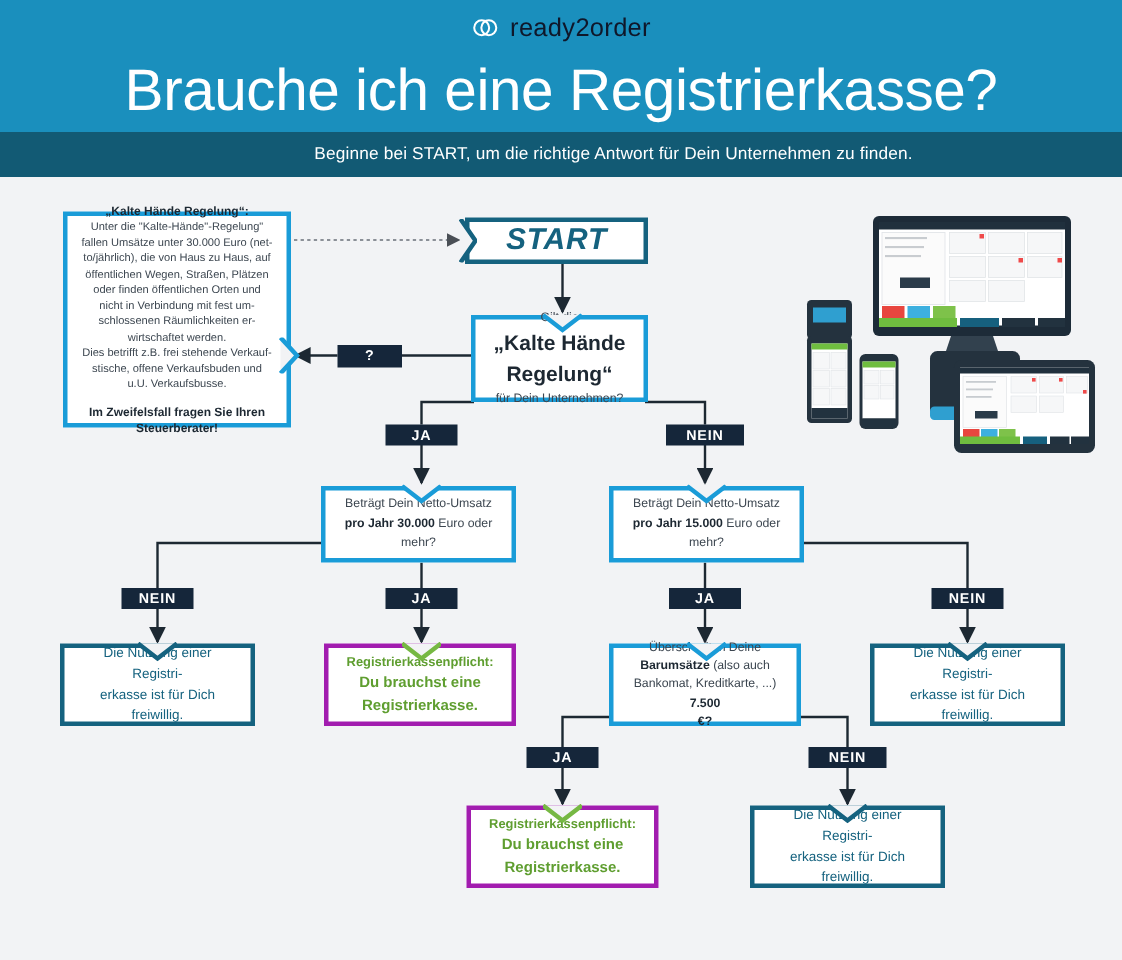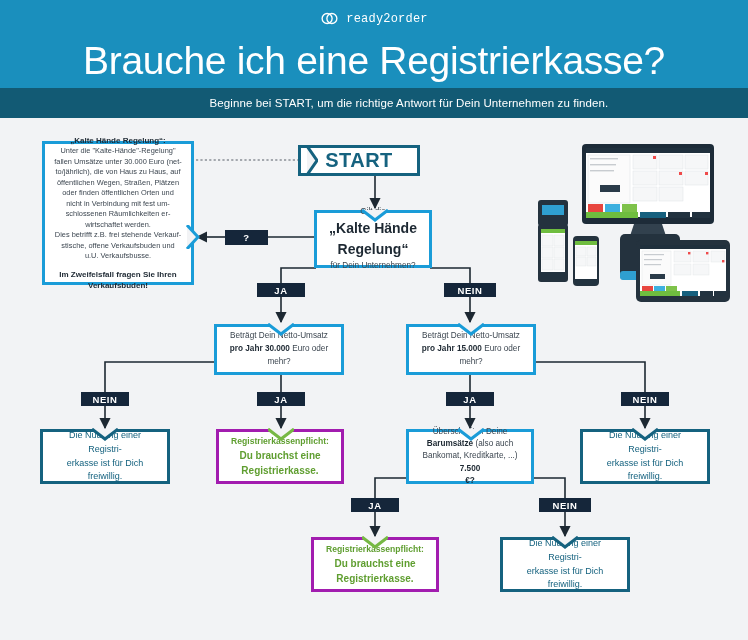--- a/index.html
+++ b/index.html
@@ -18,22 +18,22 @@
     position:absolute;left:0;top:0;width:748px;height:88px;
     background:#1a8fbd;
     display:flex;flex-direction:column;align-items:center;
     justify-content:flex-start;
   }
   .logo-row{
     display:flex;align-items:center;gap:7px;margin-top:9px;
   }
   .logo-mark{width:19px;height:19px;display:block;}
   .logo-text{
-    color:#ffffff;font-size:12px;letter-spacing:.2px;
-    font-family:Liberation Mono, monospace;font-weight:400;
+    color:#0f172a;font-size:17px;letter-spacing:.2px;
+    font-family:Liberation Sans, sans-serif;font-weight:400;
     line-height:1;
   }
   .headline{
     color:#ffffff;font-size:39px;font-weight:normal;letter-spacing:-0.3px;
     margin-top:12px;line-height:1.1;white-space:nowrap;
   }
   .subbar{
     position:absolute;left:0;top:88px;width:748px;height:30px;
     background:#125a74;display:flex;align-items:center;justify-content:center;padding-left:35px;
   }
@@ -163,31 +163,31 @@
           <div>nicht in Verbindung mit fest um-</div>
           <div>schlossenen Räumlichkeiten er-</div>
           <div>wirtschaftet werden.</div>
           <div>Dies betrifft z.B. frei stehende Verkauf-</div>
           <div>stische, offene Verkaufsbuden und</div>
           <div>u.U. Verkaufsbusse.</div>
         </div>
       <div style="height:7px"></div>
       <div class="ft" id="infoFoot">
           <div>Im Zweifelsfall fragen Sie Ihren</div>
-          <div>Verkaufsbuden!</div>
+          <div>Steuerberater!</div>
         </div>
     </div>
   </div>
 
   <svg class="notch" style="left:186px;top:225px;width:14px;height:24px;" viewBox="0 0 14 24">
     <path d="M1,0 L12,12 L1,24" fill="#f2f3f5" stroke="none"></path>
     <path d="M1,0 L12,12 L1,24" fill="none" stroke="#1a9cd8" stroke-width="3"></path>
   </svg>
 
-  <div class="fbox bd-darkblue" style="left:298px;top:145px;width:122px;height:31px;">
+  <div class="fbox bd-darkblue" style="left:310px;top:145px;width:122px;height:31px;font-style:italic;">
     <div class="inner t-start">START</div>
   </div>
   <svg class="notch" style="left:306px;top:146px;width:12px;height:29px;" viewBox="0 0 12 29">
     <path d="M1,0 L11,14.5 L1,29" fill="#f2f3f5"></path>
     <path d="M1,0 L11,14.5 L1,29" fill="none" stroke="#15627f" stroke-width="3"></path>
   </svg>
 
   <div class="fbox bd-lightblue" style="left:314px;top:210px;width:118px;height:58px;">
     <div class="inner t-dec" style="line-height:1.5;">
       <div>Gilt die</div>

